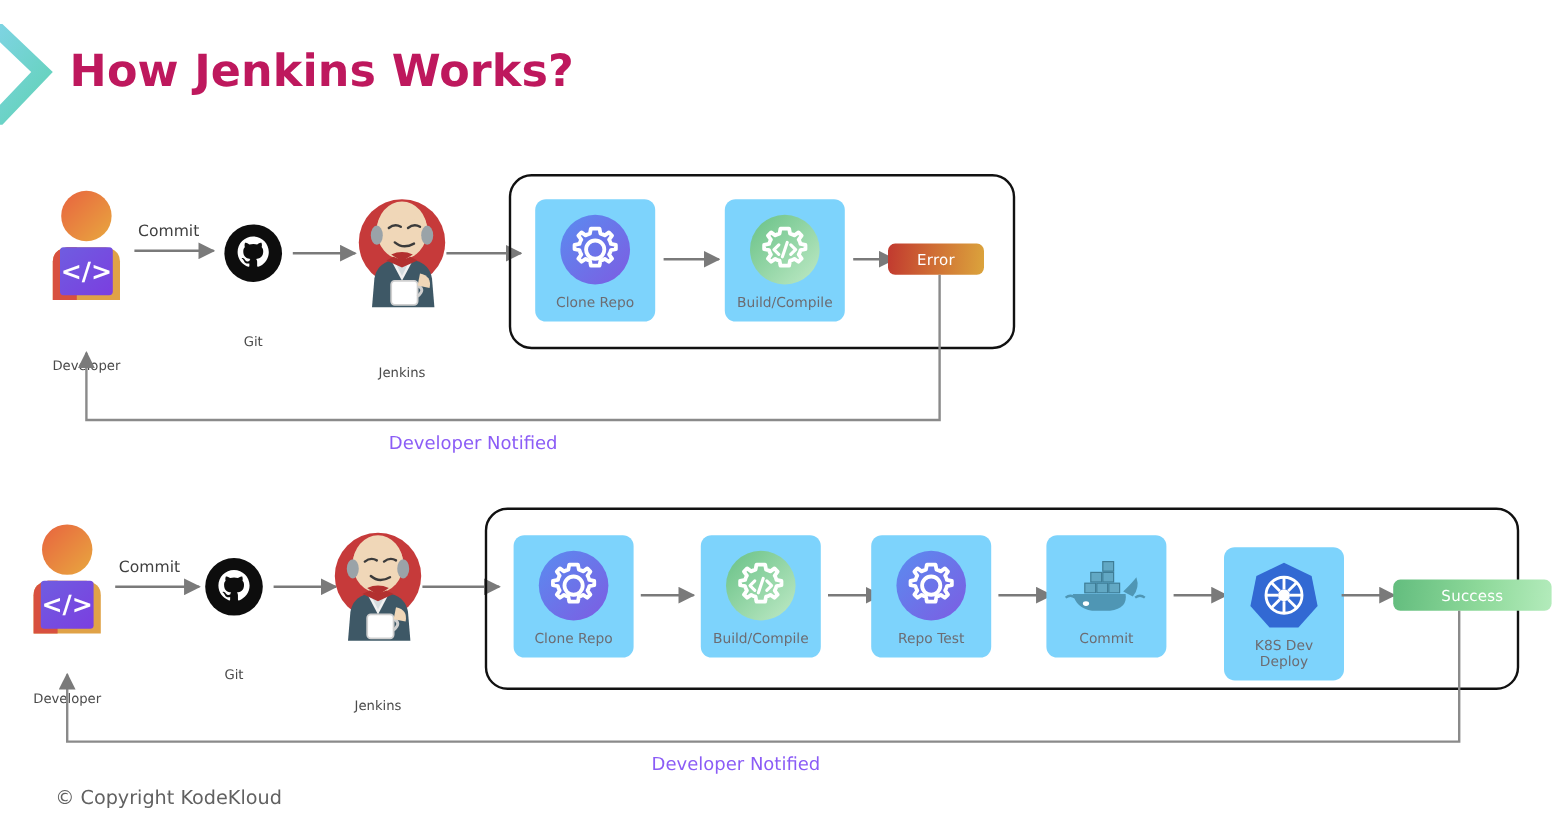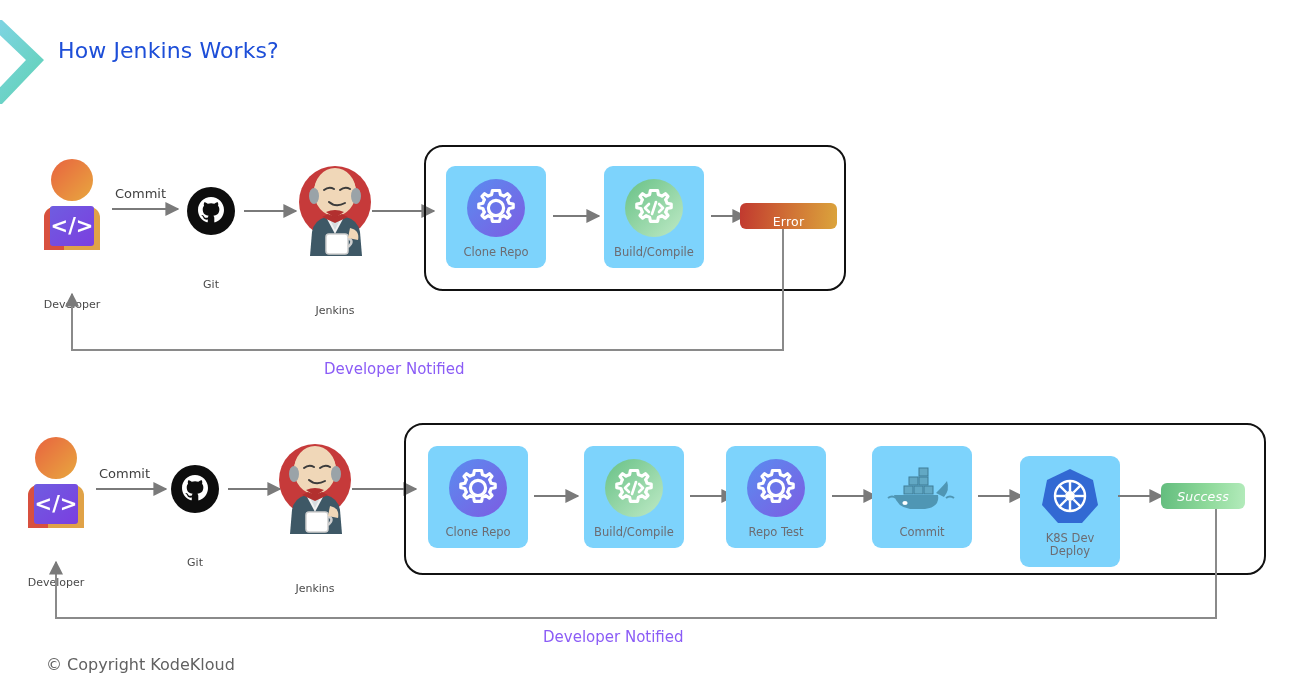--- a/index.html
+++ b/index.html
@@ -17,23 +17,23 @@
   }
   .abs { position: absolute; }
 
   
   #brand-chevron {
     left: -18px; top: 16px;
     width: 68px; height: 92px;
   }
   #page-title {
     left: 58px; top: 38px;
-    font-size: 22px;
-    font-weight: 400;
-    color: #1d4ed8;
+    font-size: 37px;
+    font-weight: 700;
+    color: #be185d;
     letter-spacing: .1px;
     white-space: nowrap;
   }
 
   
   .stage-node {
     width: 84px;
     border-radius: 9px;
     background: #7dd3fc;
     padding: 11px 8px 9px;
@@ -60,22 +60,22 @@
   .badge {
     height: 26px;
     border-radius: 6px;
     display: flex;
     align-items: center;
     justify-content: center;
     color: #fff;
     font-size: 12.5px;
     letter-spacing: .2px;
   }
-  .badge-error { width: 97px; background: linear-gradient(95deg,#c1392f 0%,#cf6b34 45%,#dba43c 100%); align-items: flex-end; }
-  .badge-success { width: 84px; background: linear-gradient(95deg,#63bd7e 0%,#8ed99a 55%,#b3ebbb 100%); font-style: italic; }
+  .badge-error { width: 80px; background: linear-gradient(95deg,#c1392f 0%,#cf6b34 45%,#dba43c 100%); }
+  .badge-success { width: 132px; background: linear-gradient(95deg,#63bd7e 0%,#8ed99a 55%,#b3ebbb 100%); }
 
   .node-caption {
     font-size: 11px;
     color: #4a4a4a;
     text-align: center;
     white-space: nowrap;
     margin-top: 36px;
   }
   .edge-caption {
     font-size: 13px;

